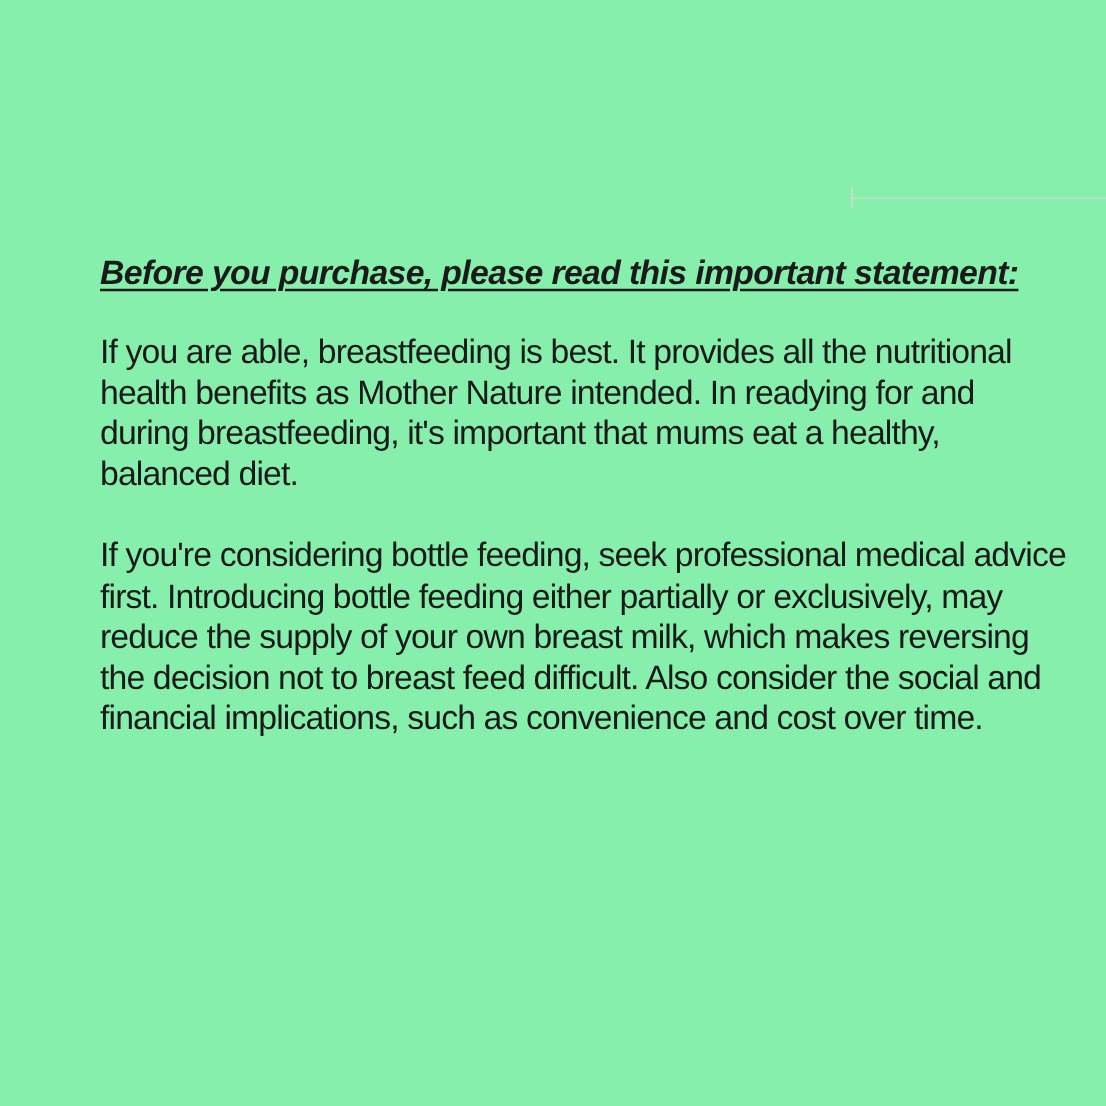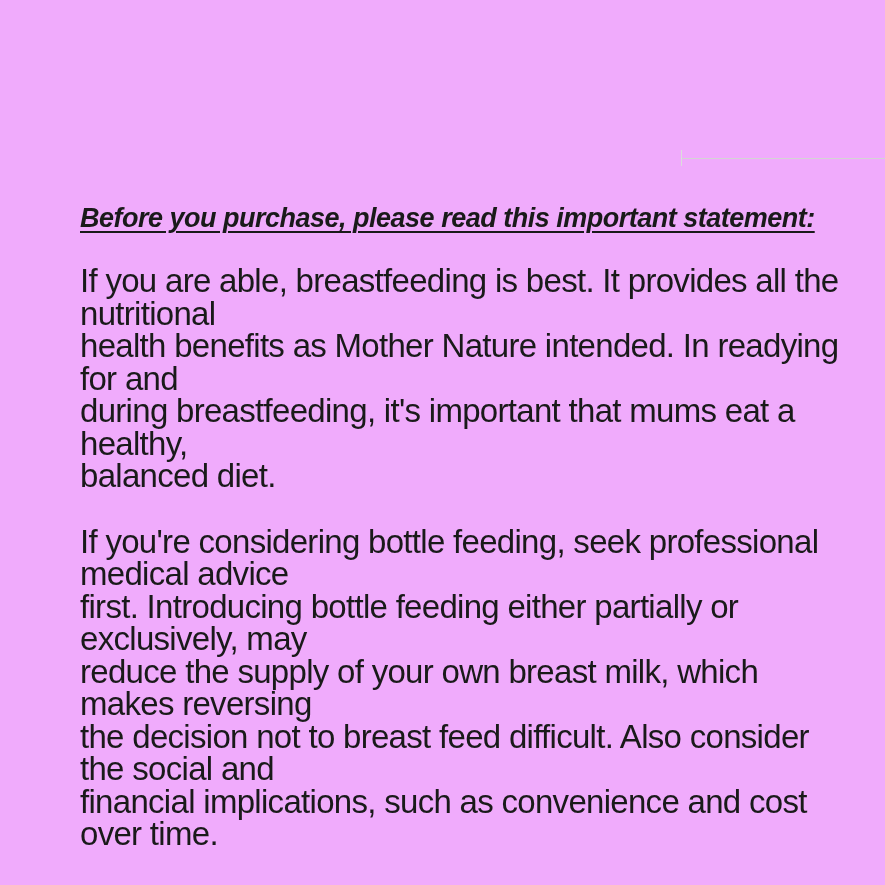--- a/index.html
+++ b/index.html
@@ -9,21 +9,21 @@
   }
   body {
     width: 885px;
     height: 885px;
     font-family: "Liberation Sans", sans-serif;
   }
   .page {
     position: relative;
     width: 885px;
     height: 885px;
-    background: #f0abfc;
+    background: #86efac;
     overflow: hidden;
   }
   
   .edge-line-h {
     position: absolute;
     left: 681px;
     top: 158px;
     width: 204px;
     height: 1px;
     background: #d4d4d4;
@@ -49,21 +49,21 @@
     line-height: 33px;
     font-weight: 700;
     font-style: italic;
     letter-spacing: -0.5px;
     text-decoration: underline;
     text-decoration-thickness: 2px;
     text-underline-offset: 4px;
   }
   .para {
     margin: 0 0 33px 0;
-    font-size: 33px;
+    font-size: 27px;
     line-height: 32.5px;
     letter-spacing: -0.7px;
     white-space: pre-line;
   }
 </style>
 </head>
 <body>
 
 <div class="page">
 

